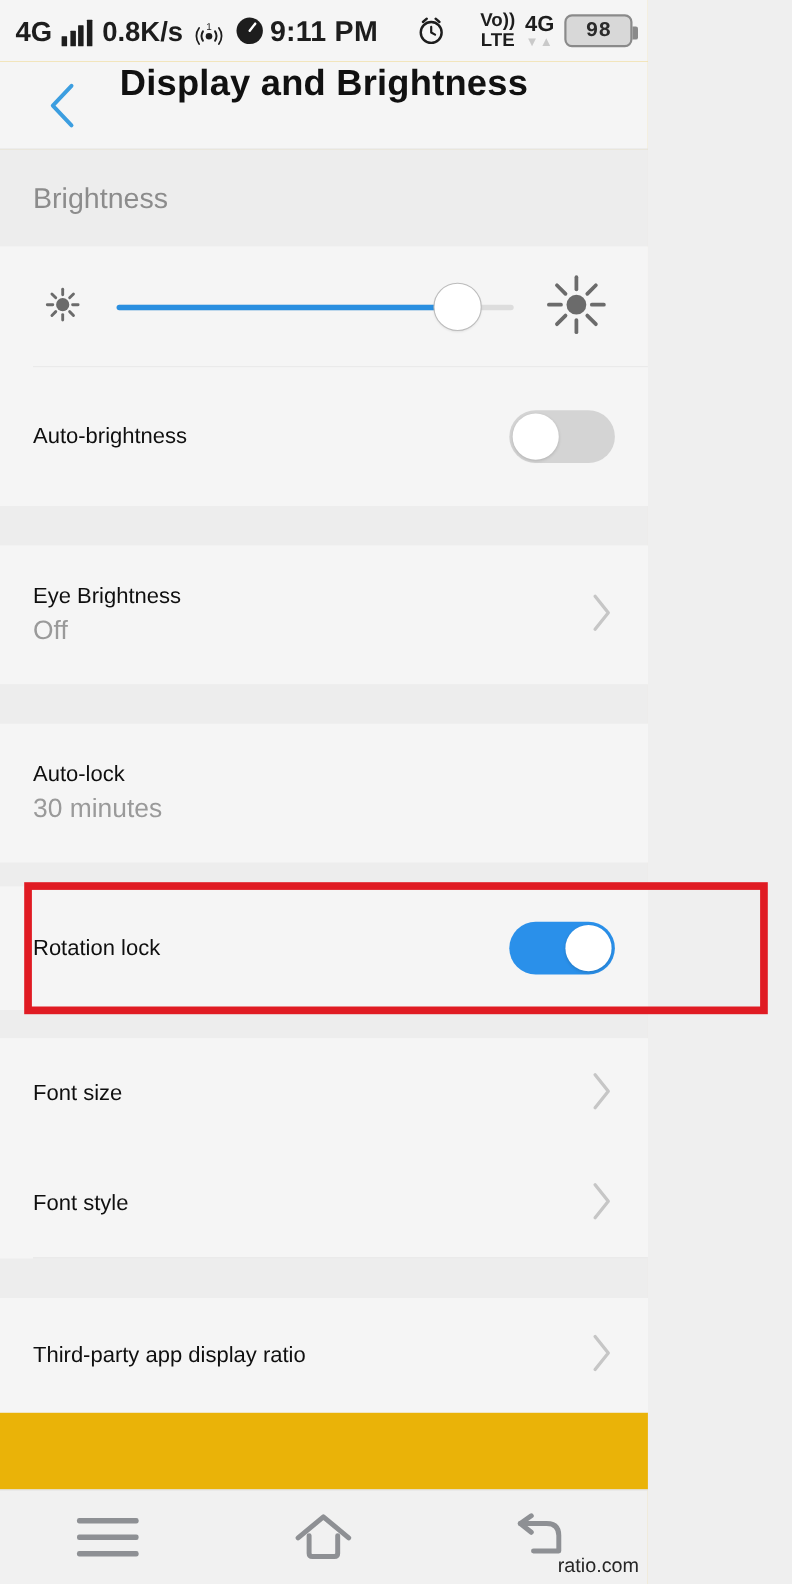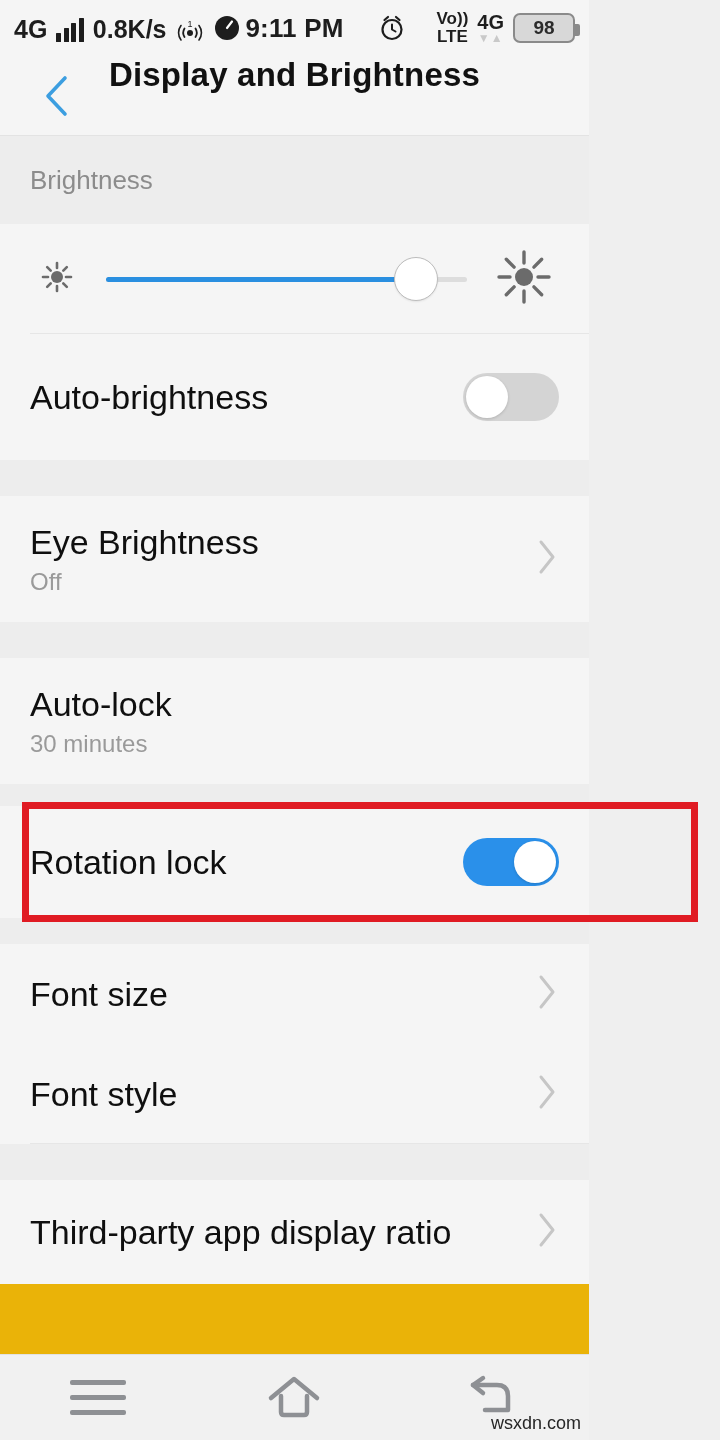--- a/index.html
+++ b/index.html
@@ -32,21 +32,21 @@
   .hotspot-ic { position:relative; width:28px; height:24px; }
   .alarm-ic, .speed-ic { width:28px; height:28px; display:block; }
   .volte { display:flex; flex-direction:column; align-items:center; line-height:1.05;margin-left:22px; }
   .volte span { font-size:17px; font-weight:bold; color:#1d1d1d; }
   .net4g { display:flex; flex-direction:column; align-items:center; line-height:1; }
   .net4g .lbl { font-size:20px; font-weight:bold; color:#1d1d1d; }
   .net4g .arrows { font-size:12px; color:#c9c9c9; letter-spacing:1px; }
   .battery {
     position:relative; width:62px; height:30px; border:2.5px solid #8a8a8a;
     border-radius:7px; background:#d8d8d8; display:flex;
-    align-items:center; justify-content:center;
+    align-items:center; justify-content:center;font-family:Liberation Mono, monospace;
   }
   .battery:after {
     content:""; position:absolute; right:-7px; top:9px; width:5px; height:12px;
     background:#8a8a8a; border-radius:0 2px 2px 0;
   }
   .battery span { font-size:19px; font-weight:bold; color:#2b2b2b; }
 
   
   .header {
     position:relative; height:80px; background:#f5f5f5;
@@ -89,21 +89,21 @@
     box-shadow:0 1px 2px rgba(0,0,0,.08);
   }
 
   
   .row {
     position:relative; min-height:100px; display:flex; align-items:center;
     padding:0 30px; background:#f5f5f5;
   }
   .row.tall { min-height:126px; align-items:center; }
   .row-text { flex:1; display:flex; flex-direction:column; justify-content:center; }
-  .row-title { font-size:34px; color:#0f0f0f; line-height:1.25; }
+  .row-title { font-size:20px; color:#0f0f0f; line-height:1.25; }
   .row-sub { font-size:24px; color:#9a9a9a; margin-top:5px; line-height:1.2; }
   .row-divider:after{
     content:""; position:absolute; left:30px; right:0; bottom:0;
     height:1.5px; background:#e6e6e6;
   }
 
   
   .toggle { width:96px; height:48px; border-radius:24px; position:relative; flex:0 0 auto; }
   .toggle.off { background:#d4d4d4; }
   .toggle.on  { background:#2a90ea; }
@@ -358,15 +358,15 @@
       </svg>
     </div>
     <div class="nav-btn">
       <svg width="56" height="50" viewBox="0 0 56 50">
         <path d="M10 13 L34 13 Q45 13 45 24 L45 38 L22 38" stroke="#8e9094" stroke-width="4.5" fill="none" stroke-linecap="round" stroke-linejoin="round"></path>
         <path d="M10 13 L20 6 M10 13 L20 21" stroke="#8e9094" stroke-width="4.5" fill="none" stroke-linecap="round" stroke-linejoin="round"></path>
       </svg>
     </div>
   </div>
 
-  <div class="watermark">wsxdn.com</div>
+  <div class="watermark">ratio.com</div>
 
 </div>
 
 </body></html>

